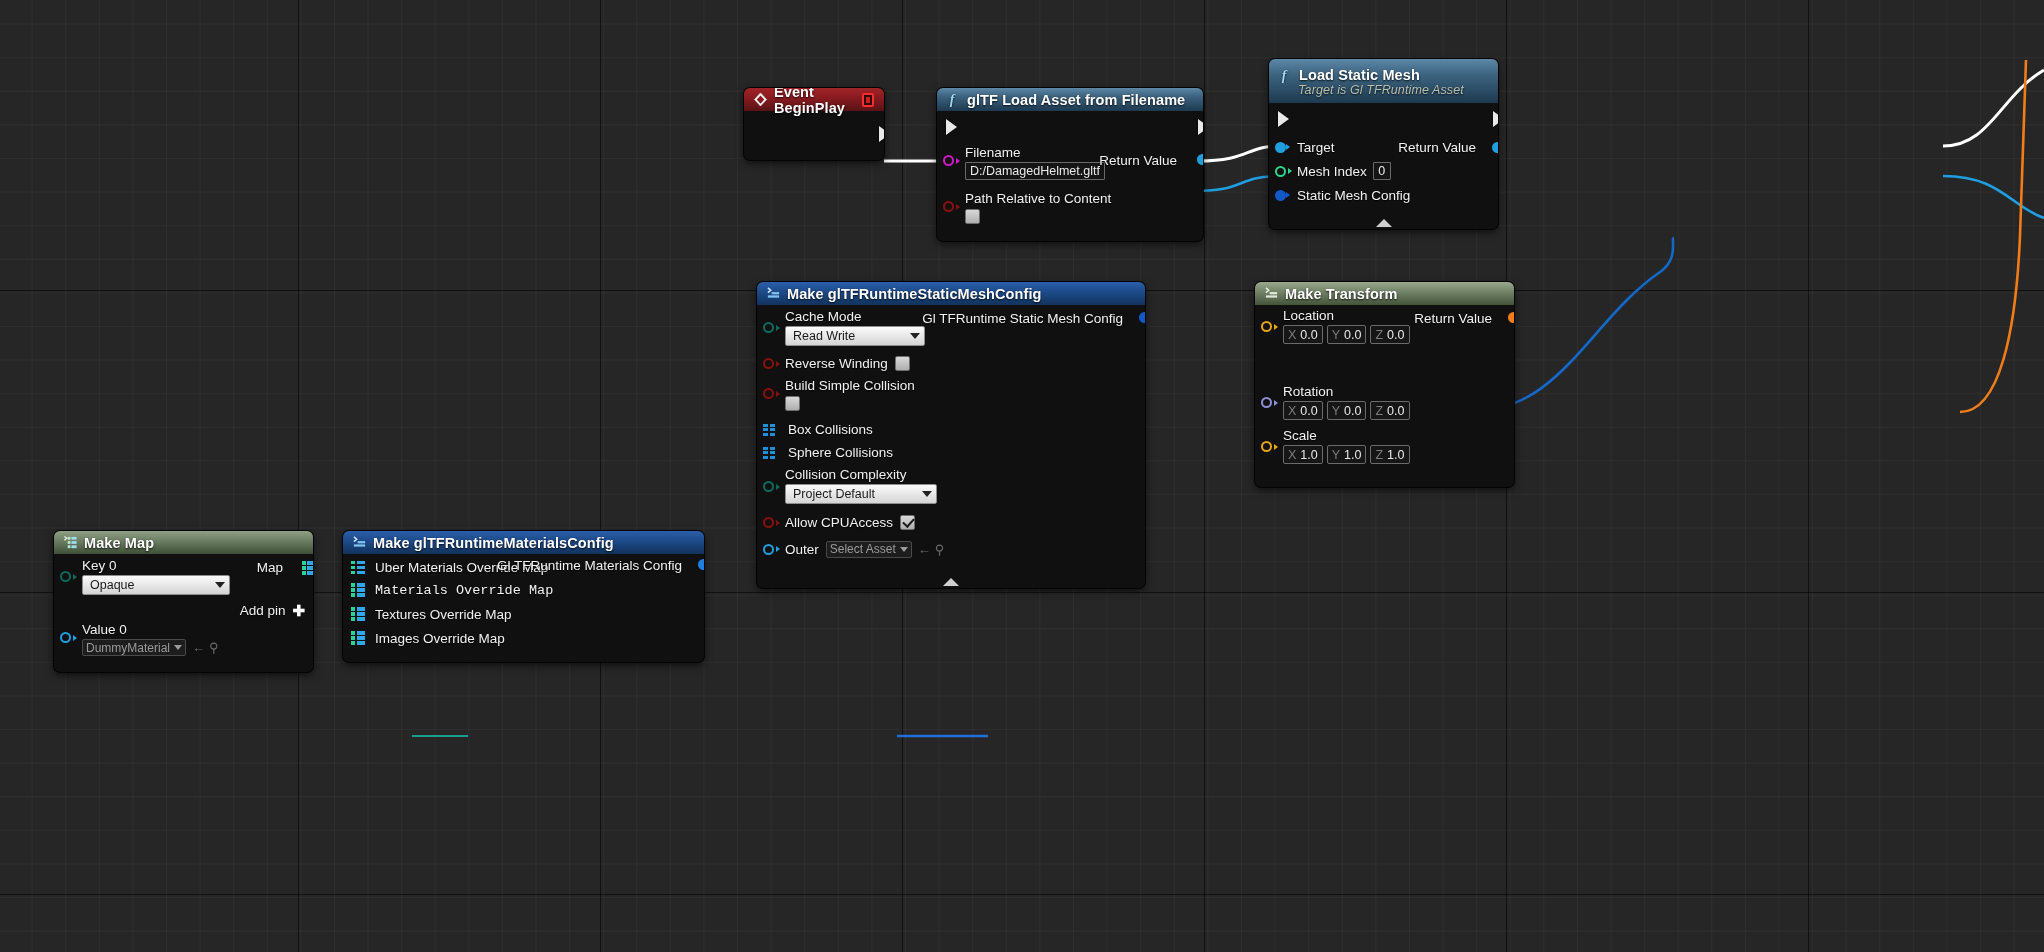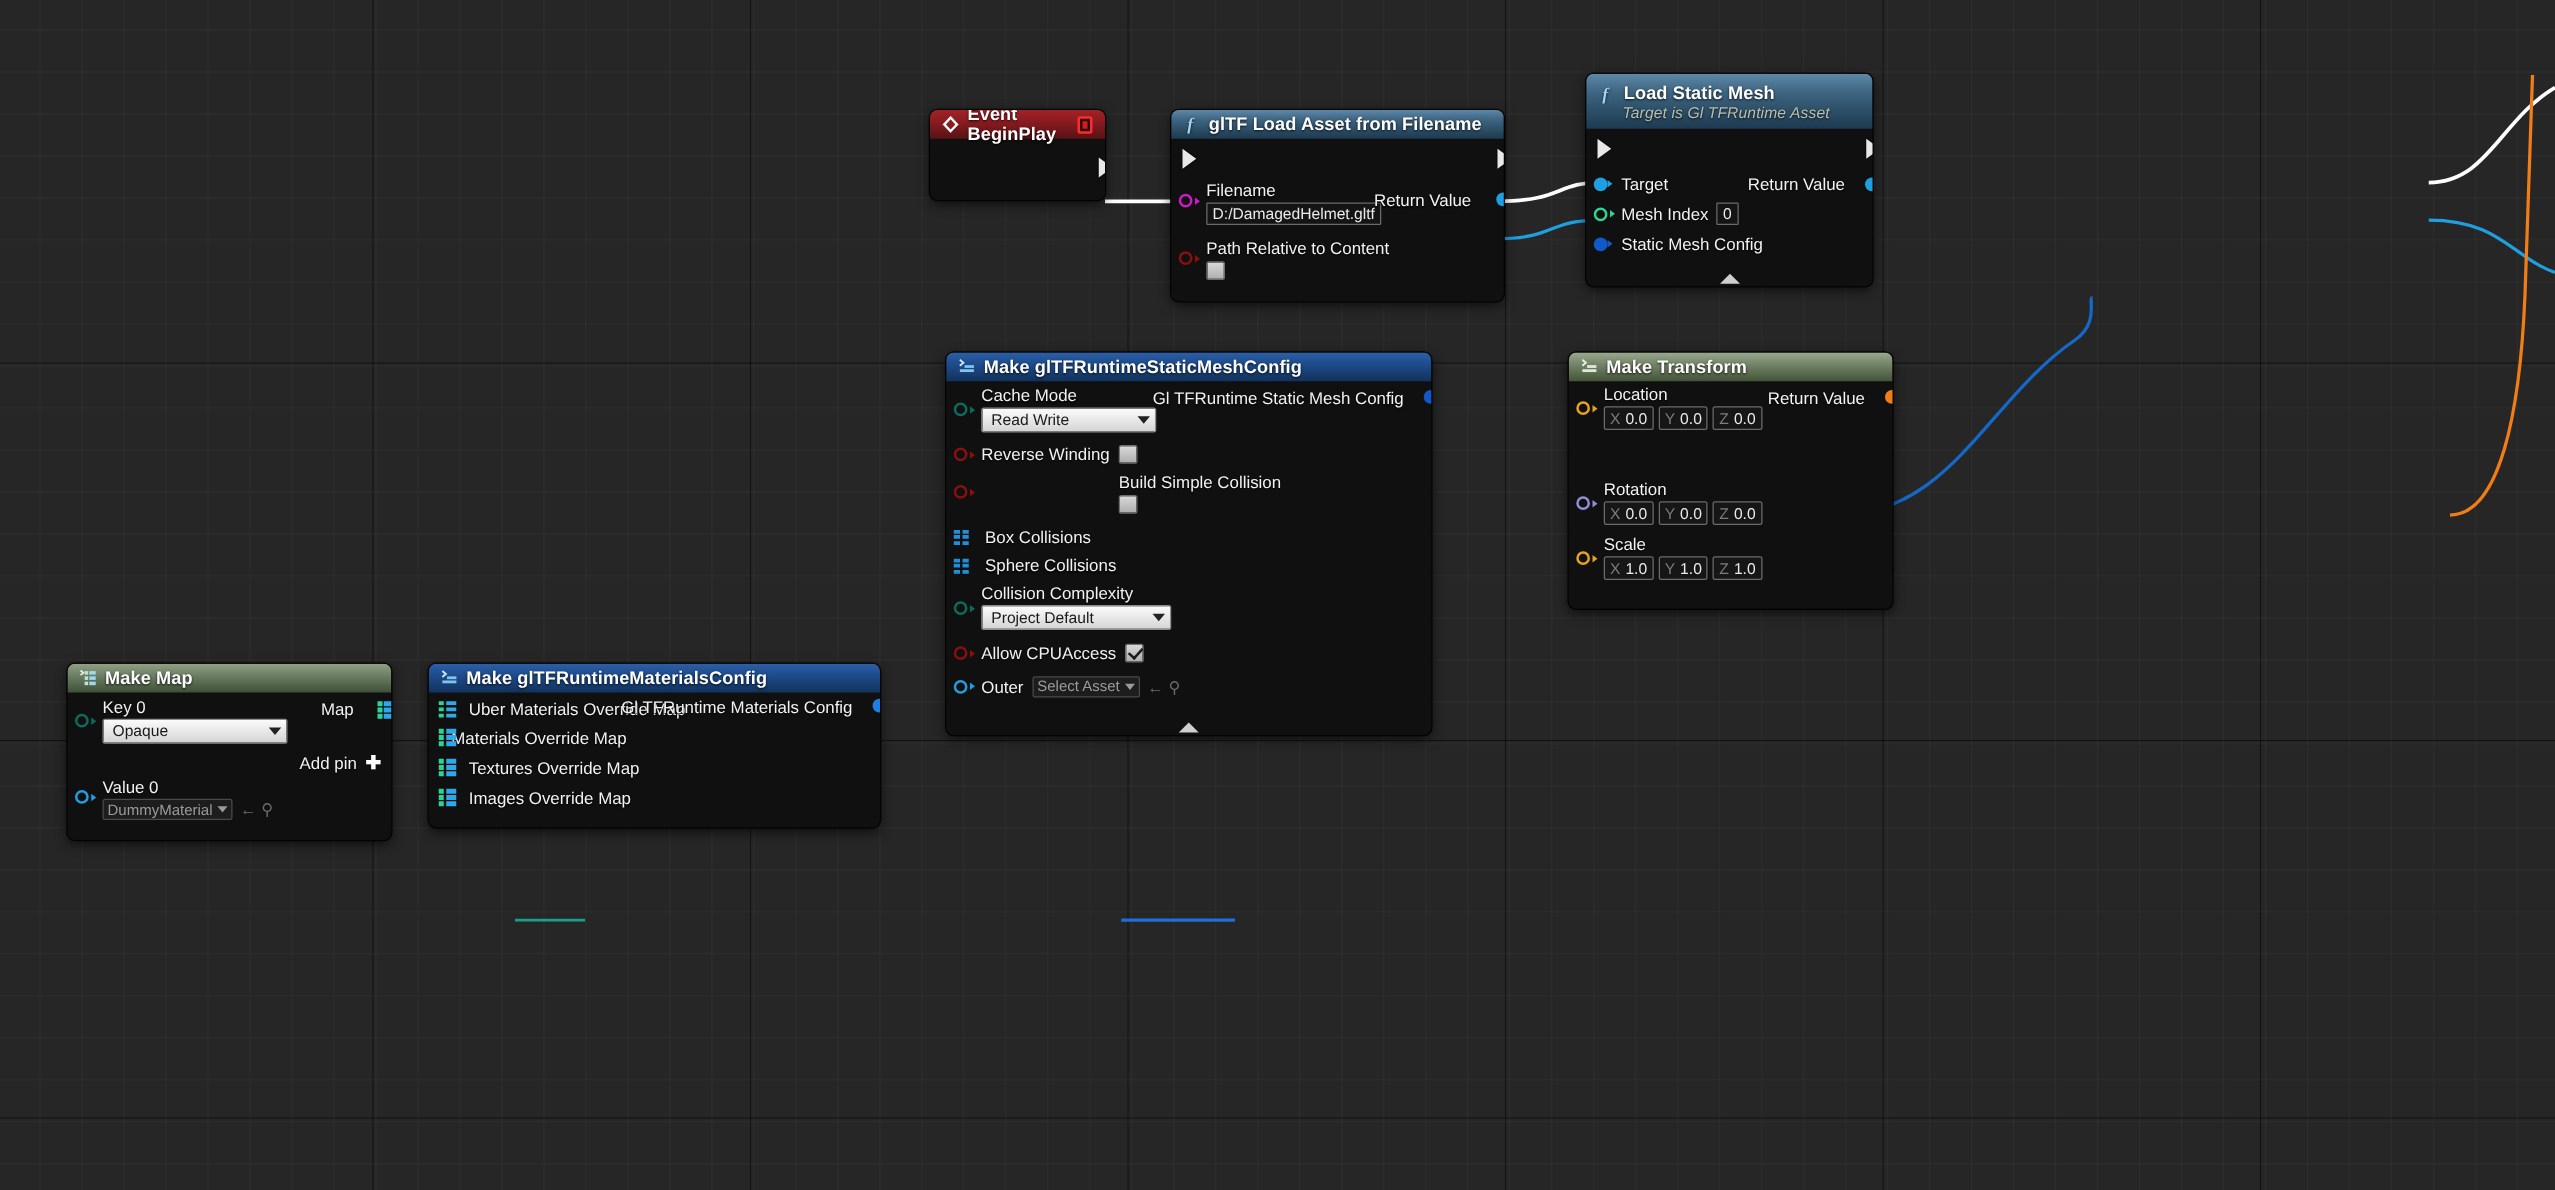--- a/index.html
+++ b/index.html
@@ -320,21 +320,21 @@
       </div>
 
       <div class="row" style="min-height:25px;">
         <span class="pinwrap left" style="left:6px; color:#8a0f0f;">
           <span class="dot ring"></span>
         </span>
         <span class="lbl" style="margin-left:18px;">Reverse Winding</span>
         <span class="chk" style="margin-left:7px;"></span>
       </div>
 
-      <div class="row" style="align-items:flex-start; min-height:42px; padding-top:2px;justify-content:center;">
+      <div class="row" style="align-items:flex-start; min-height:42px; padding-top:2px;">
         <span class="pinwrap left" style="left:6px; top:12px; color:#8a0f0f;">
           <span class="dot ring"></span>
         </span>
         <div class="stack" style="margin-left:18px;">
           <span class="lbl">Build Simple Collision</span>
           <span class="chk" style="margin-top:3px;"></span>
         </div>
       </div>
 
       <div class="row" style="min-height:23px;">
@@ -595,21 +595,21 @@
         <span class="pinwrap left" style="left:8px;">
           <span class="mapico">
               <i class="g"></i>
               <i class="b"></i>
               <i class="g"></i>
               <i class="b"></i>
               <i class="g"></i>
               <i class="b"></i>
             </span>
         </span>
-        <span class="lbl" style="margin-left:8px;">Materials Override Map</span>
+        <span class="lbl" style="margin-left:22px;font-family:Liberation Mono, monospace;">Materials Override Map</span>
       </div>
 
       <div class="row" style="min-height:24px;">
         <span class="pinwrap left" style="left:8px;">
           <span class="mapico">
               <i class="g"></i>
               <i class="b"></i>
               <i class="g"></i>
               <i class="b"></i>
               <i class="g"></i>

